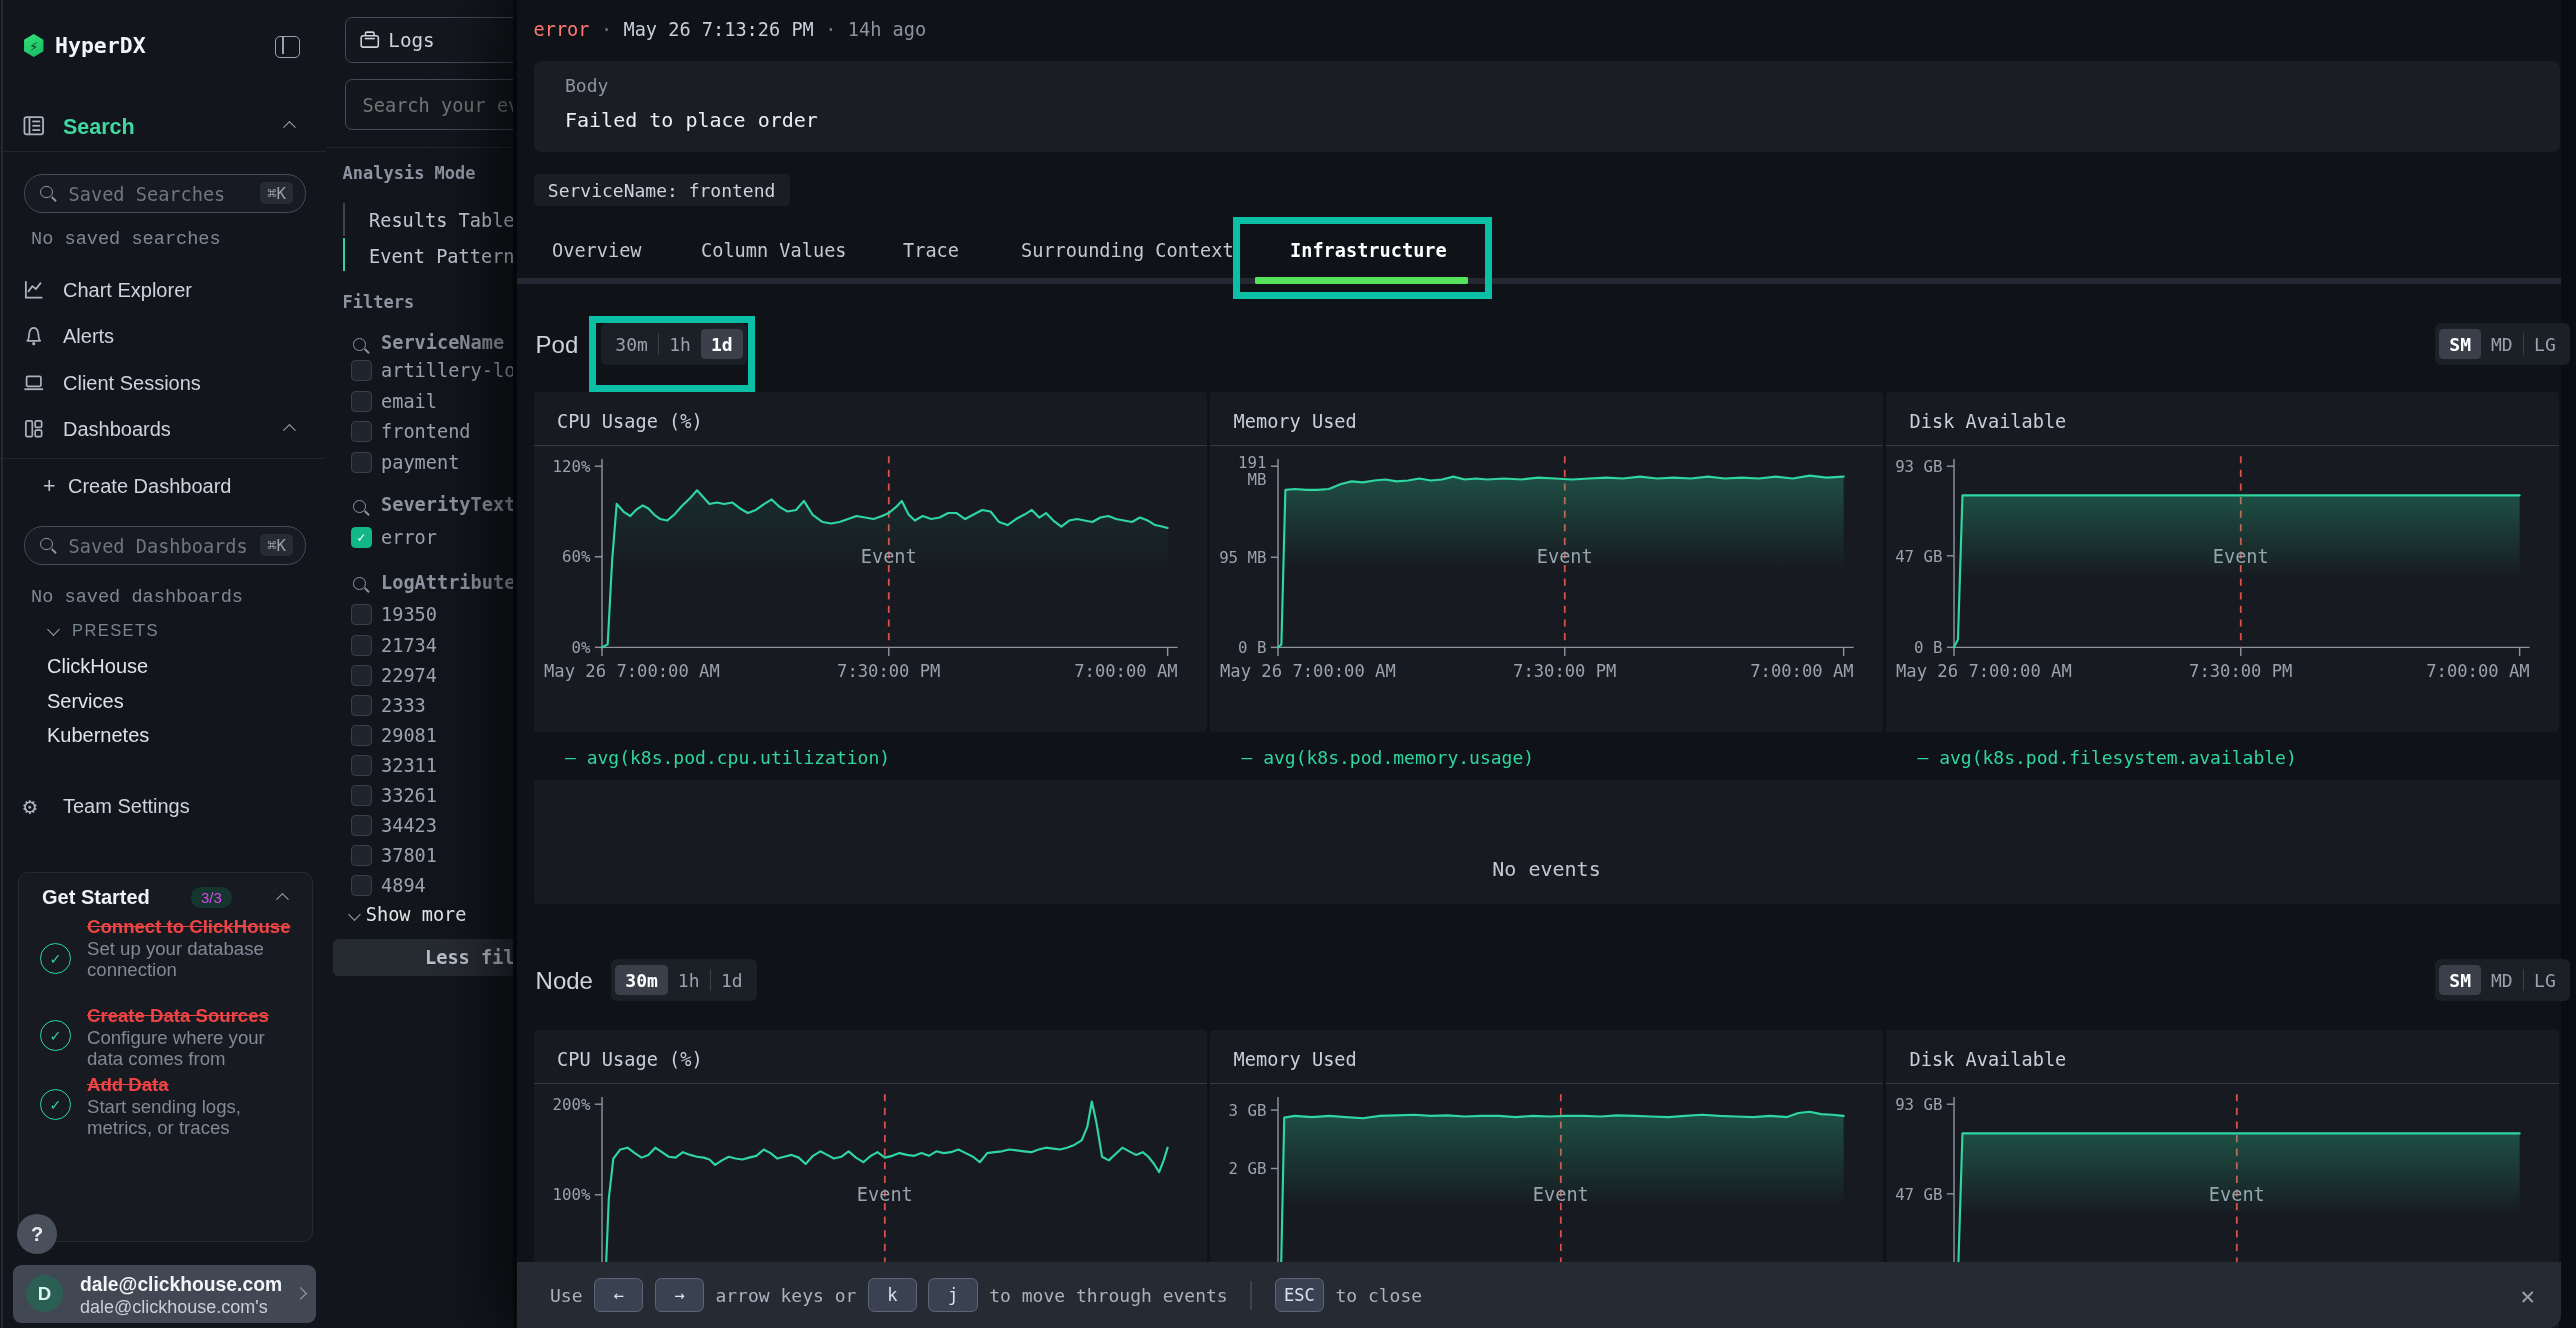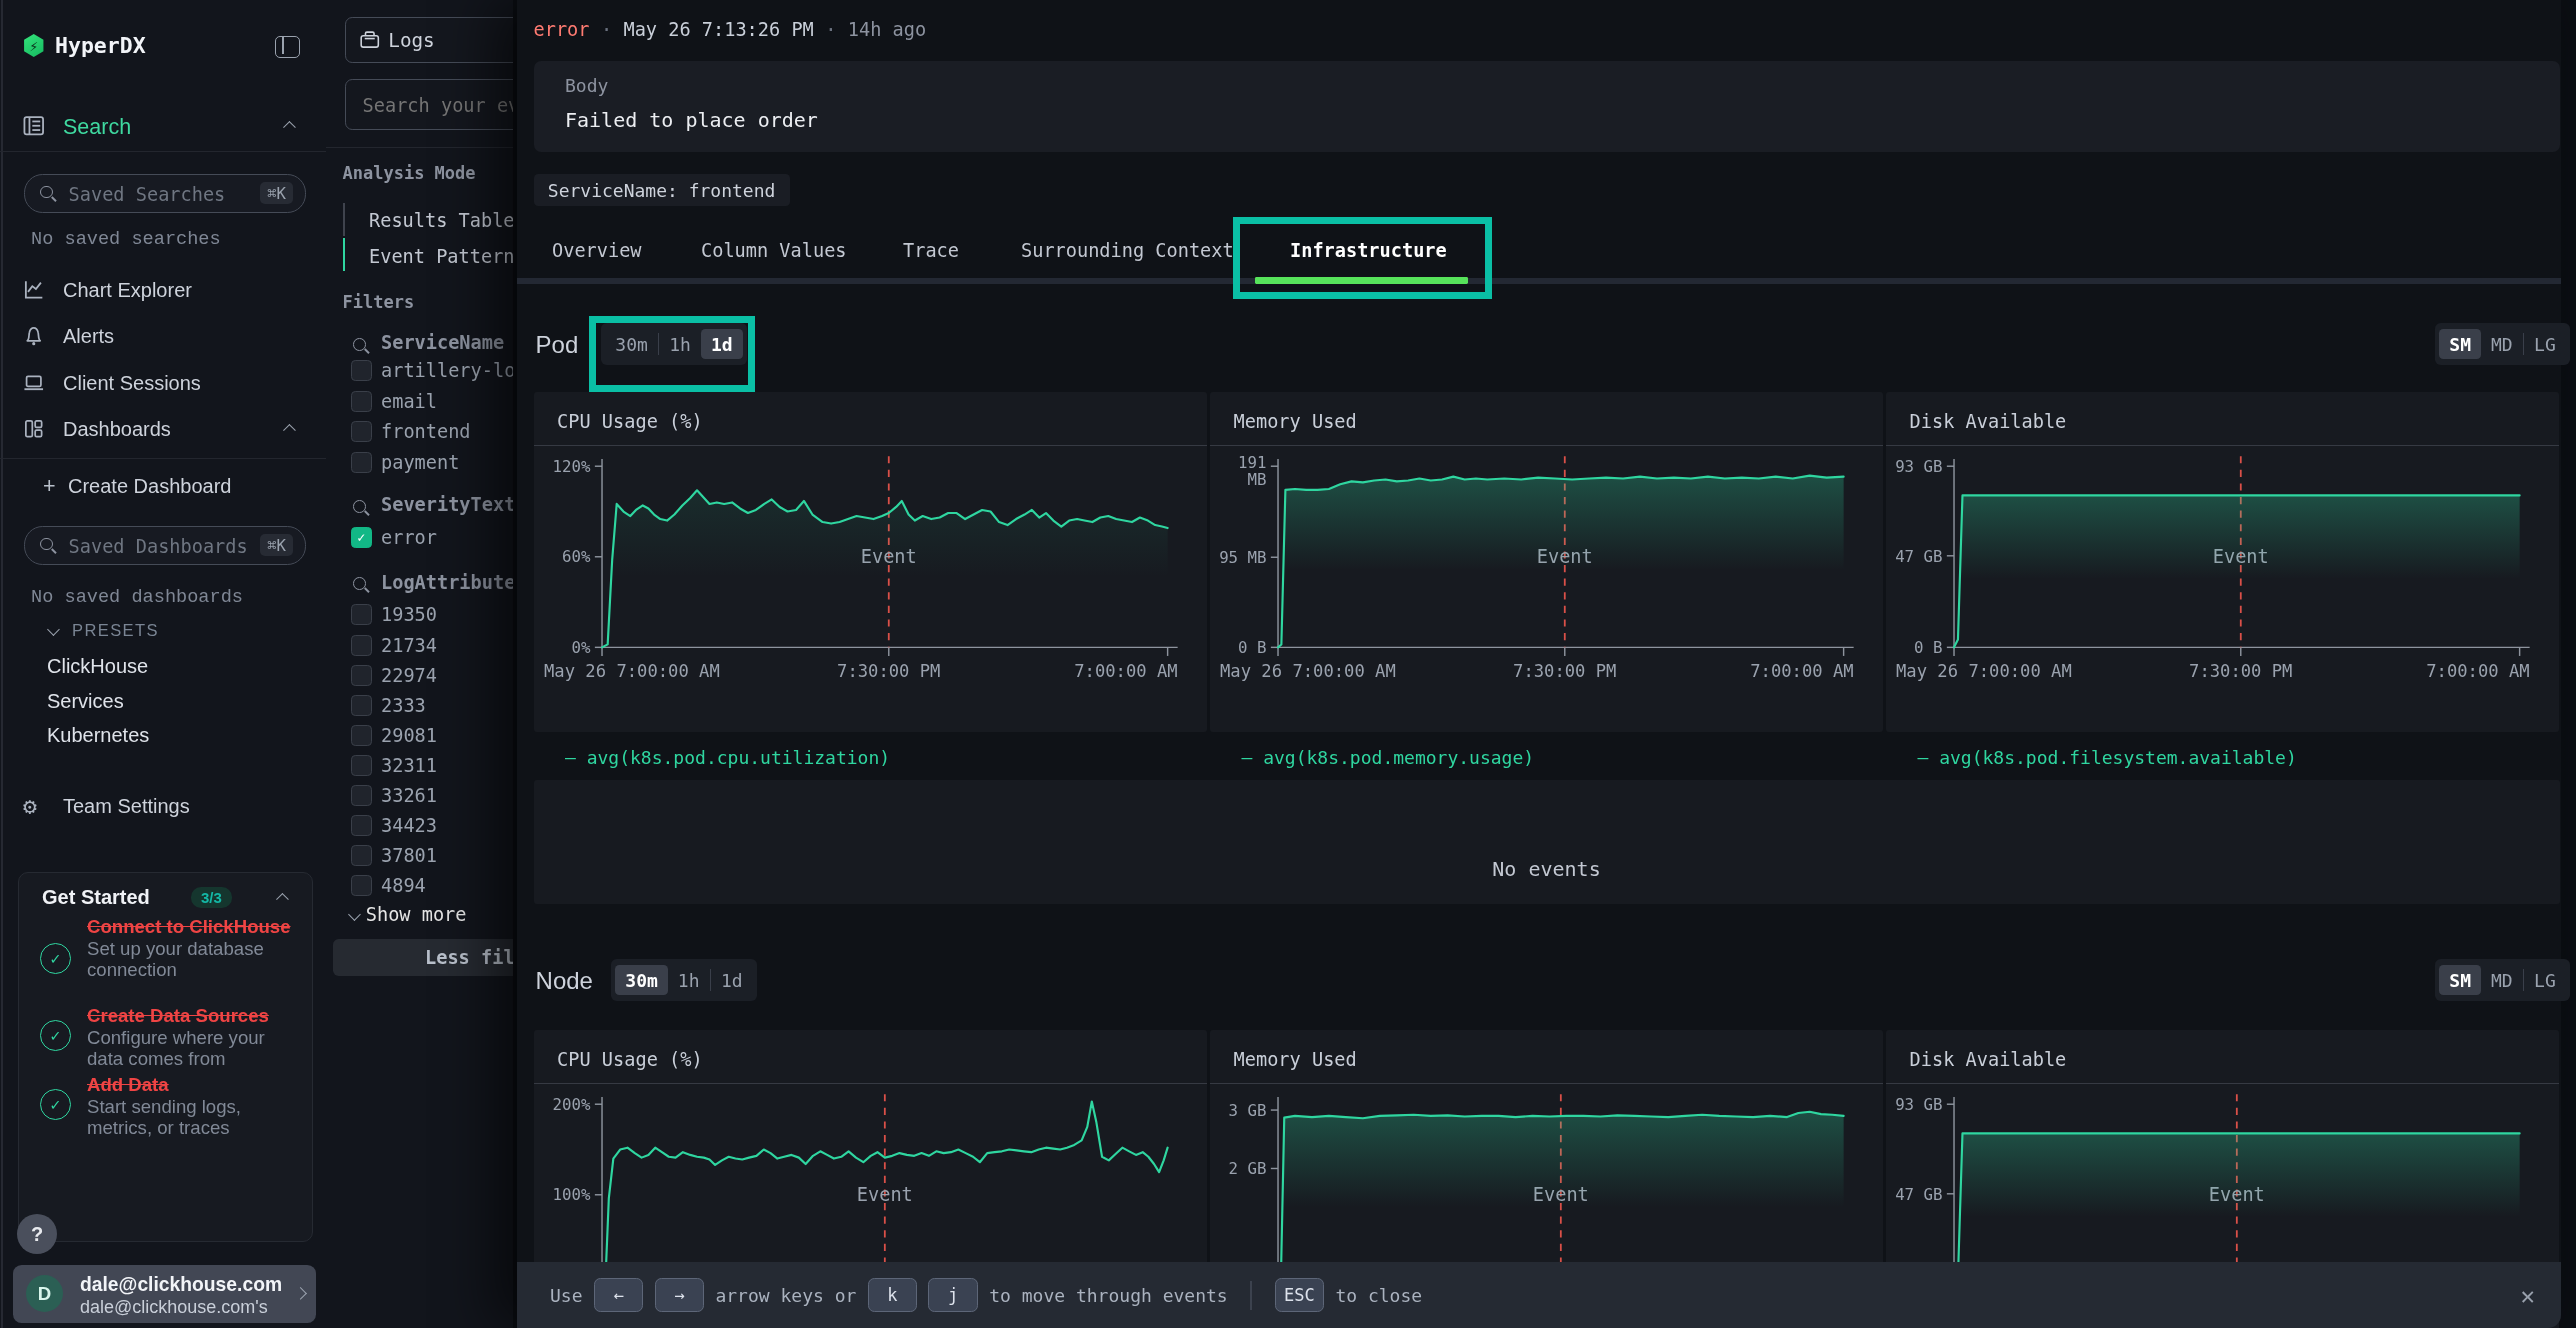--- a/index.html
+++ b/index.html
@@ -13,40 +13,40 @@
   .side-scroll{position:absolute;left:1.4px;top:0;width:2.1px;height:1328px;background:#363b46;opacity:.55;}
   .logo-hex{position:absolute;left:23px;top:34px;width:21.5px;height:23px;background:linear-gradient(145deg,#35e57c,#14b85f);
             clip-path:polygon(50% 0,95% 25%,95% 75%,50% 100%,5% 75%,5% 25%);display:flex;align-items:center;justify-content:center;
             color:#0c2b18;font-size:14.3px;}
   .logo-text{position:absolute;left:55px;top:33px;font-size:21.5px;font-weight:bold;color:#f2f4f8;}
   .panel-toggle{position:absolute;left:275px;top:36px;width:23px;height:20px;border:1.4px solid #9aa2ae;border-radius:5px;}
   .panel-toggle::after{content:"";position:absolute;left:6.4px;top:0;width:1.4px;height:17px;background:#9aa2ae;}
   .nav-row{position:absolute;left:0;width:329px;height:29px;}
   .nav-icon{position:absolute;left:23px;top:1.4px;width:21.5px;height:21.5px;color:#aab2bf;}
   .nav-label{position:absolute;left:63px;top:1.4px;font-size:20px;color:#ced3dc;}
-  .nav-label.active{color:#3fd9a0;font-weight:normal;font-size:21.5px;}
+  .nav-label.active{color:#3fd9a0;font-weight:bold;font-size:21.5px;}
   .chev{display:inline-block;width:7.9px;height:7.9px;border-right:1.8px solid #9aa2ae;border-bottom:1.8px solid #9aa2ae;}
   .chev.up{transform:rotate(-135deg);}
   .chev.down{transform:rotate(45deg);}
   .chev.right{transform:rotate(-45deg);}
   .divider-h{position:absolute;left:0;width:329px;height:0.7px;background:#23262e;}
   .pill-input{position:absolute;left:23.6px;width:280px;height:37px;border:1.1px solid #454b57;border-radius:18.6px;background:#171a22;}
   .pill-input input{position:absolute;left:42px;top:0;width:179px;height:100%;background:transparent;border:none;outline:none;
         color:#bfc5cf;font-size:18.6px;font-family:"DejaVu Sans Mono",monospace;}
   .pill-input input::placeholder{color:#6f7682;}
   .mag{position:relative;width:10.7px;height:10.7px;border:1.8px solid #8d93a0;border-radius:50%;}
   .mag::after{content:"";position:absolute;width:5.7px;height:1.8px;background:#8d93a0;transform:rotate(45deg);right:-5px;bottom:-2.1px;}
   .kbd-badge{position:absolute;right:11.4px;top:7.2px;padding:1.4px 7.2px;background:#272b34;border-radius:5px;font-size:15.7px;color:#9aa2ae;}
   .muted-note{position:absolute;left:31px;font-size:18.6px;color:#7f8795;font-family:Liberation Mono, monospace;}
   .preset-item{position:absolute;left:47px;font-size:20px;color:#dfe3ea;font-family:"Liberation Sans","DejaVu Sans",sans-serif;}
   .presets-label{position:absolute;left:72px;top:621px;font-size:16.5px;letter-spacing:1.4px;color:#7a8594;font-family:"Liberation Sans",sans-serif;}
 
   #get-started{position:absolute;left:18px;top:872px;width:293px;height:368px;background:#171a21;border:0.7px solid #262a32;border-radius:10px;}
   .gs-title{position:absolute;left:23px;top:13px;font-size:20px;font-weight:bold;color:#f0f2f6;font-family:"Liberation Sans",sans-serif;}
-  .gs-badge{position:absolute;left:172px;top:13.6px;padding:2.1px 10px;background:#15362e;color:#14b8a6;border-radius:10px;font-size:15px;font-weight:bold;font-family:"Liberation Sans",sans-serif;}
+  .gs-badge{position:absolute;left:172px;top:13.6px;padding:2.1px 10px;background:#15362e;color:#d946ef;border-radius:10px;font-size:15px;font-weight:normal;font-family:"Liberation Sans",sans-serif;}
   .gs-item{position:absolute;left:0;width:293px;font-family:"Liberation Sans",sans-serif;}
   .gs-check{position:absolute;left:21px;width:29px;height:29px;border:1.8px solid #2fd6a0;border-radius:50%;color:#2fd6a0;
             display:flex;align-items:center;justify-content:center;font-size:14.3px;}
   .gs-text{position:absolute;left:68px;width:208px;}
   .gs-item-title{font-size:18.6px;font-weight:bold;color:#ef4444;text-decoration:line-through;line-height:1.12;}
   .gs-item-desc{font-size:18.6px;color:#818997;line-height:1.12;margin-top:1.4px;}
   #help-fab{position:absolute;left:17px;top:1214px;width:40px;height:40px;border-radius:50%;background:#4a4f5c;color:#e8eaee;
             display:flex;align-items:center;justify-content:center;font-size:20px;font-weight:bold;z-index:5;font-family:"Liberation Sans",sans-serif;}
   #user-chip{position:absolute;left:13px;top:1265px;width:303px;height:58px;background:#424754;border-radius:8.6px;z-index:4;font-family:"Liberation Sans",sans-serif;}
   .avatar{position:absolute;left:13px;top:10px;width:37px;height:37px;border-radius:50%;background:#2b5f54;color:#d9f6ec;

